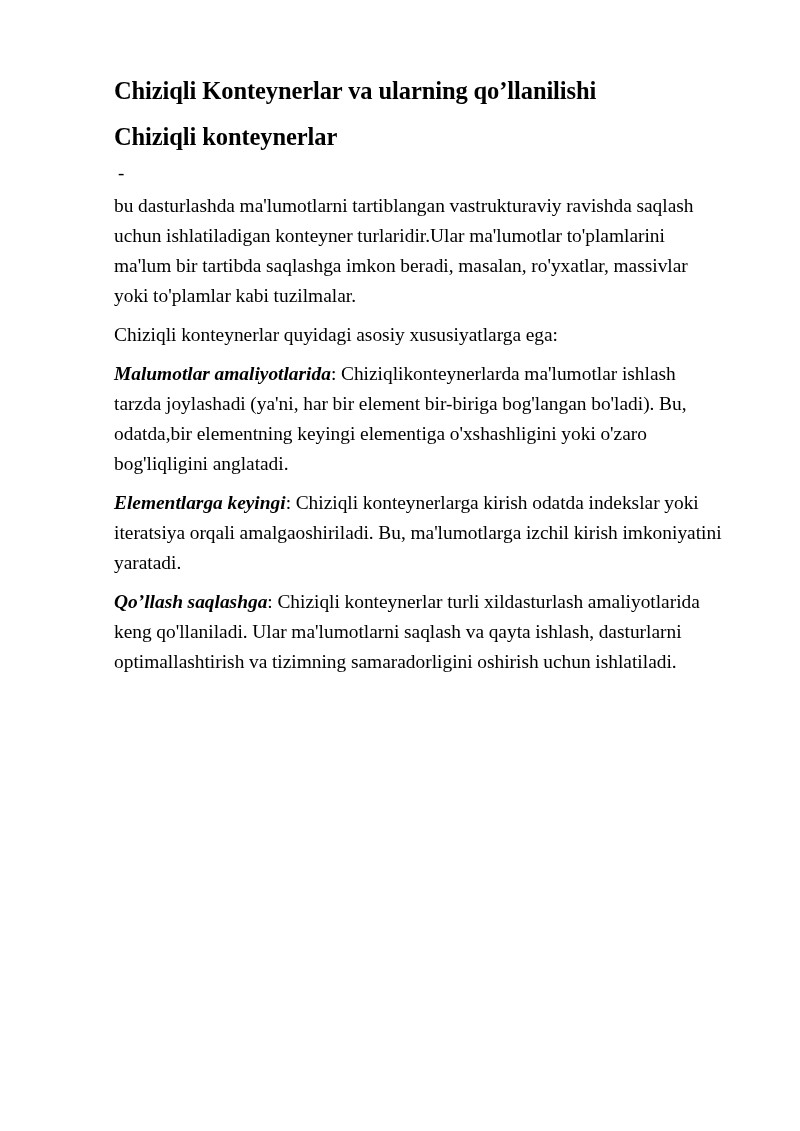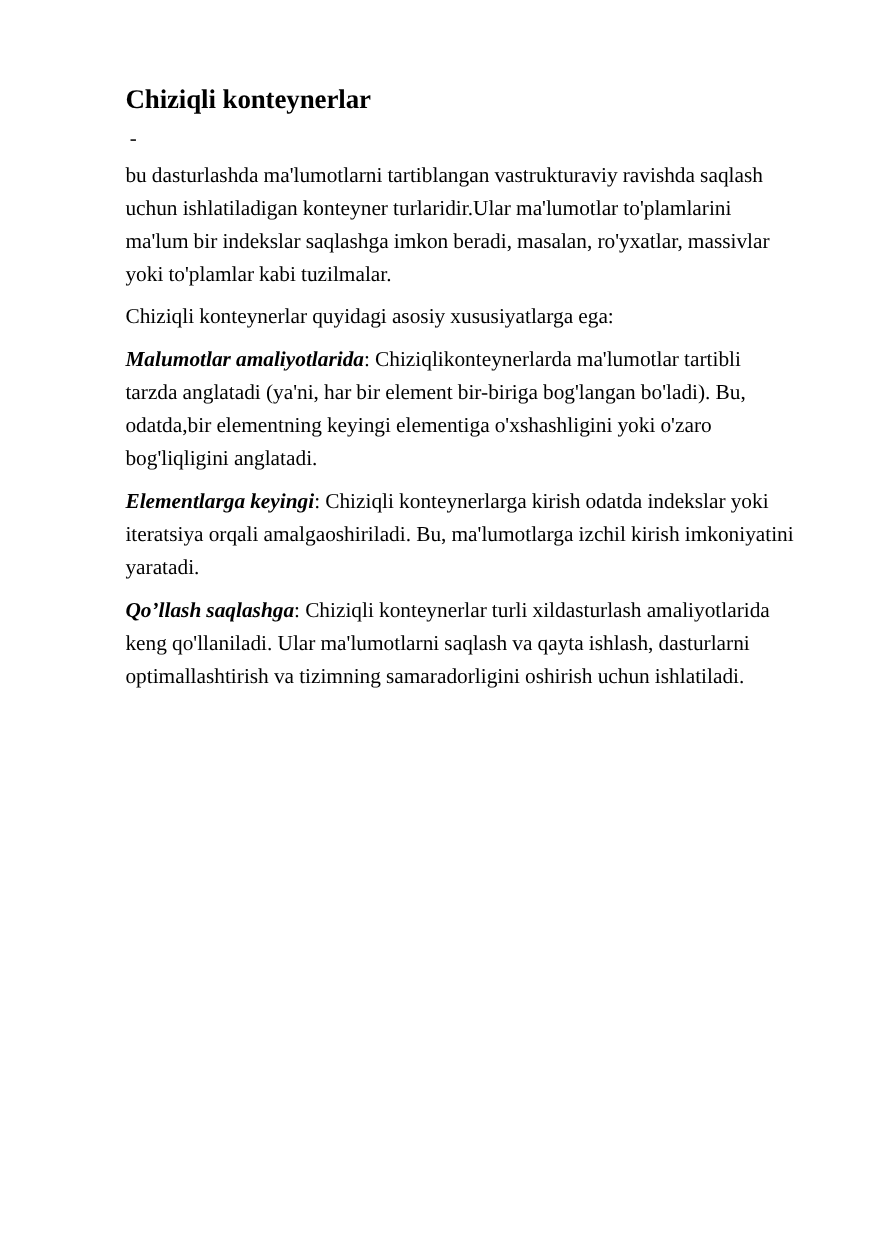--- a/index.html
+++ b/index.html
@@ -77,29 +77,30 @@
     font-weight: normal;
     font-style: normal;
   }
 </style>
 </head>
 <body>
 
 <div class="page">
   <div class="content">
 
+    <h1 class="doc-title">Chiziqli Konteynerlar va ularning qo’llanilishi</h1>
 
     <h2 class="doc-subtitle">Chiziqli konteynerlar</h2>
 
     <div class="dash-line">-</div>
 
-    <p class="para"> bu dasturlashda ma'lumotlarni tartiblangan vastrukturaviy ravishda saqlash uchun ishlatiladigan konteyner turlaridir.Ular ma'lumotlar to'plamlarini ma'lum bir indekslar saqlashga imkon beradi, masalan, ro'yxatlar, massivlar yoki to'plamlar kabi tuzilmalar.</p>
+    <p class="para"> bu dasturlashda ma'lumotlarni tartiblangan vastrukturaviy ravishda saqlash uchun ishlatiladigan konteyner turlaridir.Ular ma'lumotlar to'plamlarini ma'lum bir tartibda saqlashga imkon beradi, masalan, ro'yxatlar, massivlar yoki to'plamlar kabi tuzilmalar.</p>
 
     <p class="para"><span class="para-lead-bold">Chiziqli konteynerlar quyidagi asosiy xususiyatlarga ega</span><span>:</span></p>
 
-    <p class="para"><span class="lead-term">Malumotlar amaliyotlarida</span><span class="lead-colon">:</span><span> Chiziqlikonteynerlarda ma'lumotlar tartibli tarzda anglatadi (ya'ni, har bir element bir-biriga bog'langan bo'ladi). Bu, odatda,bir elementning keyingi elementiga o'xshashligini yoki o'zaro bog'liqligini anglatadi.</span></p>
+    <p class="para"><span class="lead-term">Malumotlar amaliyotlarida</span><span class="lead-colon">:</span><span> Chiziqlikonteynerlarda ma'lumotlar ishlash tarzda joylashadi (ya'ni, har bir element bir-biriga bog'langan bo'ladi). Bu, odatda,bir elementning keyingi elementiga o'xshashligini yoki o'zaro bog'liqligini anglatadi.</span></p>
 
     <p class="para"><span class="lead-term">Elementlarga keyingi</span><span class="lead-colon">:</span><span> Chiziqli konteynerlarga kirish odatda indekslar yoki iteratsiya orqali amalgaoshiriladi. Bu, ma'lumotlarga izchil kirish imkoniyatini yaratadi.</span></p>
 
     <p class="para"><span class="lead-term">Qo’llash saqlashga</span><span class="lead-colon">:</span><span> Chiziqli konteynerlar turli xildasturlash amaliyotlarida keng qo'llaniladi. Ular ma'lumotlarni saqlash va qayta ishlash, dasturlarni optimallashtirish va tizimning samaradorligini oshirish uchun ishlatiladi.</span></p>
 
   </div>
 </div>
 
 </body></html>

